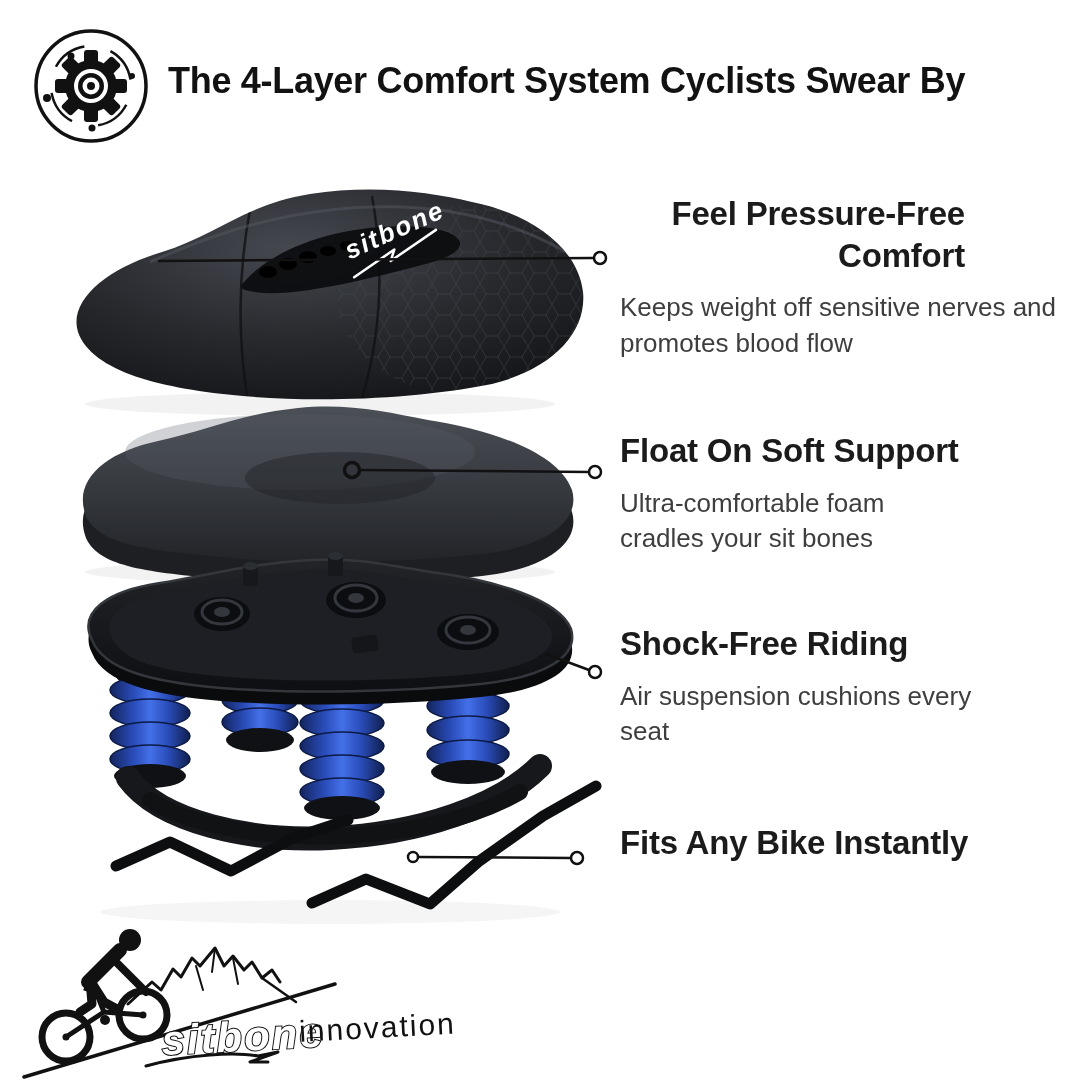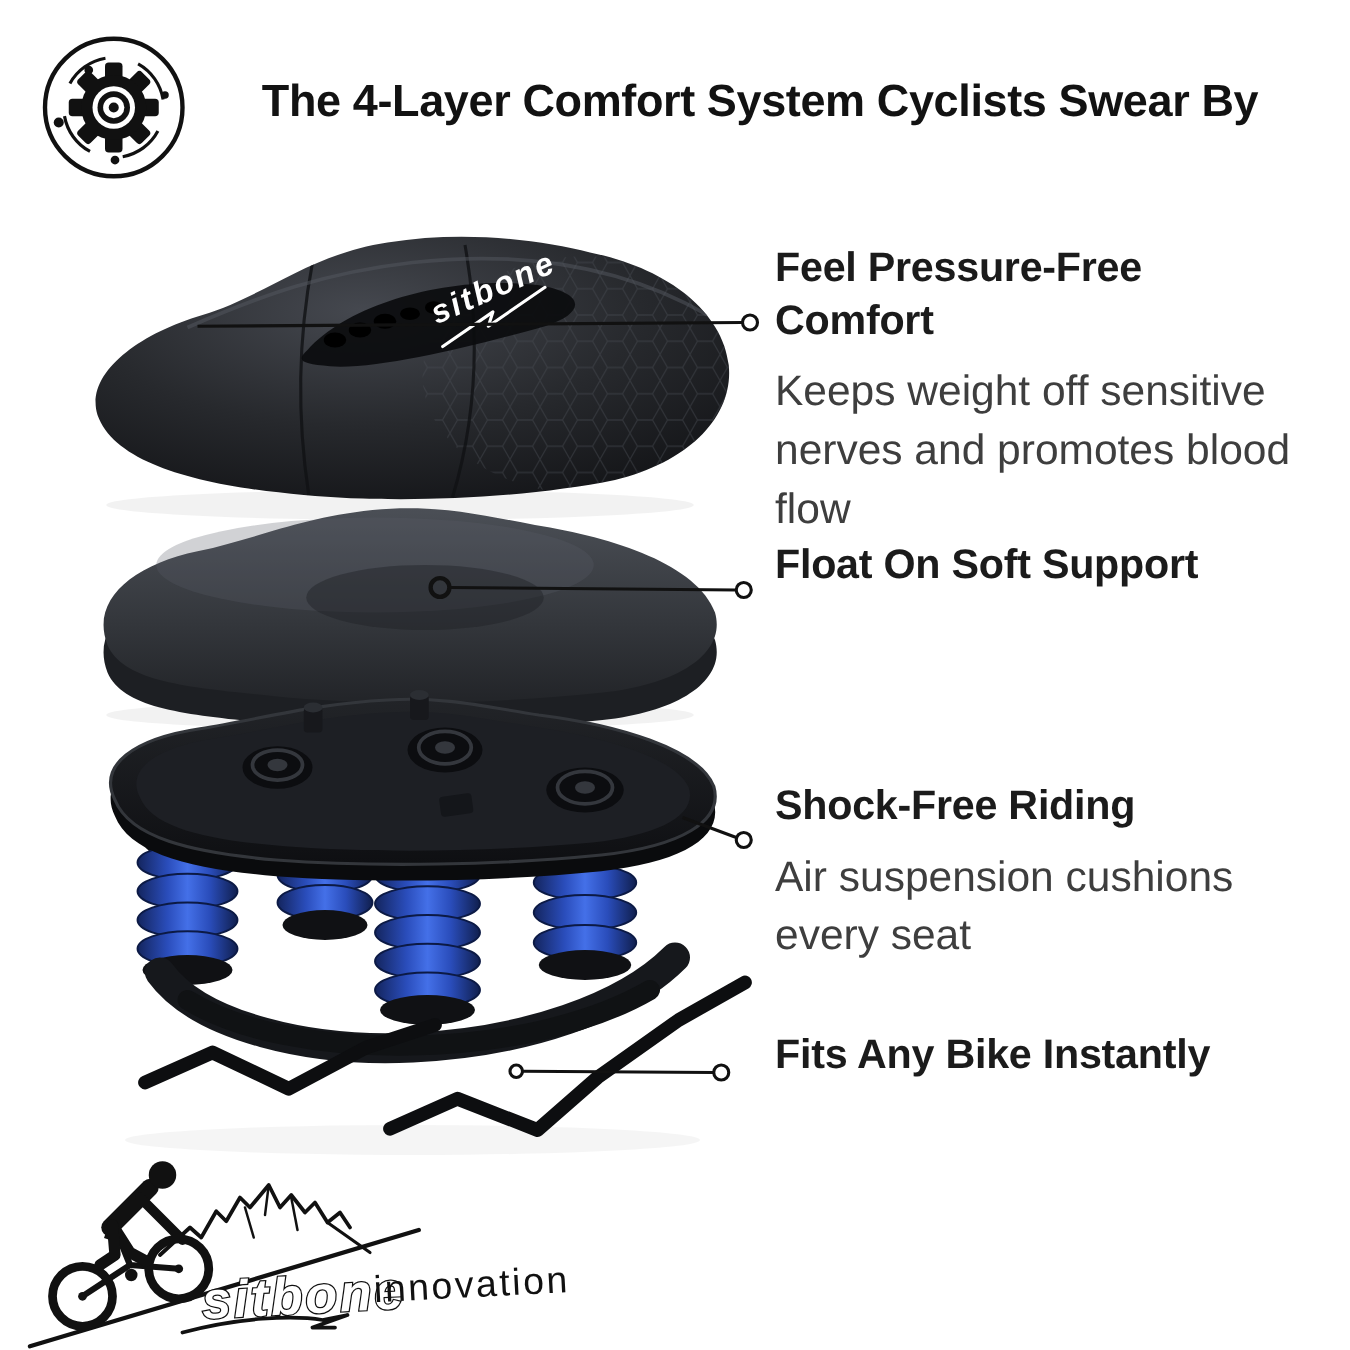--- a/index.html
+++ b/index.html
@@ -8,33 +8,33 @@
     background: #ffffff;
     font-family: "Liberation Sans", sans-serif;
     color: #161616;
   }
   #art { position: absolute; left: 0; top: 0; width: 1080px; height: 1080px; }
 
   h1.title {
     position: absolute; left: 168px; top: 60px; margin: 0;
     width: 880px;
     font-size: 36px; font-weight: 800; letter-spacing: -0.3px;
-    line-height: 1.15; color: #121212; text-align: center;
+    line-height: 1.15; color: #121212;
   }
 
   .callout { position: absolute; left: 620px; }
   .callout h3 {
     margin: 0; font-size: 33px; font-weight: 700;
     line-height: 1.26; color: #1b1b1b; letter-spacing: -0.2px;
   }
   .callout p {
-    margin: 14px 0 0 0; font-size: 34px; font-weight: 400;
+    margin: 14px 0 0 0; font-size: 26px; font-weight: 400;
     line-height: 1.38; color: #3e3e3e;
   }
-  .c1 { top: 193px; } .c1 h3 { width: 345px; } .c1 p { width: 440px; }
+  .c1 { top: 193px; } .c1 h3 { width: 345px; text-align: right; } .c1 p { width: 440px; }
   .c2 { top: 430px; } .c2 h3 { width: 470px; } .c2 p { width: 340px; }
   .c3 { top: 623px; } .c3 h3 { width: 470px; } .c3 p { width: 400px; }
   .c4 { top: 822px; } .c4 h3 { width: 470px; } .c4 p { width: 372px; }
 </style>
 </head>
 <body>
 
 <svg id="art" viewBox="0 0 1080 1080" xmlns="http://www.w3.org/2000/svg">
   <defs>
     <radialGradient id="gradCover" cx="42%" cy="28%" r="80%">
@@ -276,20 +276,21 @@
 
 <h1 class="title">The 4-Layer Comfort System Cyclists Swear By</h1>
 
 <section class="callout c1">
   <h3>Feel Pressure-Free Comfort</h3>
   <p>Keeps weight off sensitive nerves and promotes blood flow</p>
 </section>
 
 <section class="callout c2">
   <h3>Float On Soft Support</h3>
+  <p>Ultra-comfortable foam cradles your sit bones</p>
 </section>
 
 <section class="callout c3">
   <h3>Shock-Free Riding</h3>
   <p>Air suspension cushions every seat</p>
 </section>
 
 <section class="callout c4">
   <h3>Fits Any Bike Instantly</h3>
 </section>

